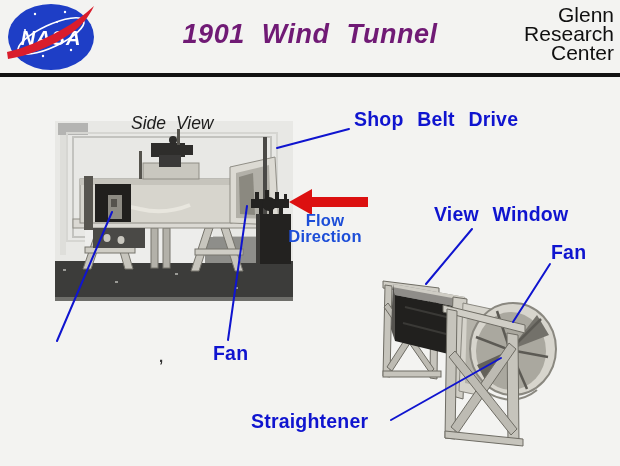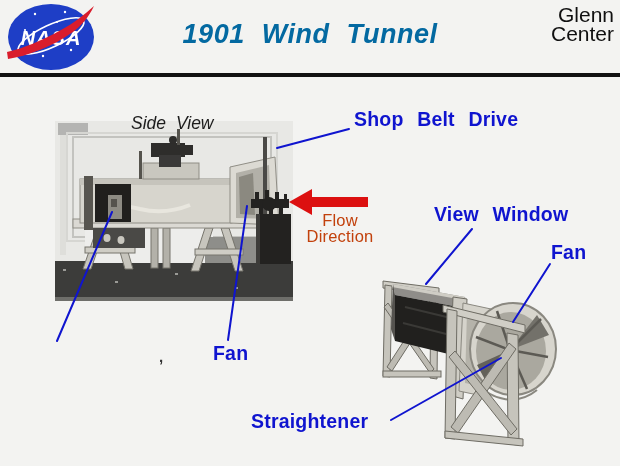--- a/index.html
+++ b/index.html
@@ -9,21 +9,21 @@
     font-family:"Liberation Sans", sans-serif;
     position:relative;overflow:hidden;
   }
   #stage{position:absolute;inset:0;width:620px;height:466px;}
 
   
   .page-title{
     position:absolute;left:0;right:0;top:19px;
     text-align:center;
     font-size:27px;font-weight:bold;font-style:italic;
-    color:#0369a1;word-spacing:9px;letter-spacing:.5px;
+    color:#701a75;word-spacing:9px;letter-spacing:.5px;
   }
   .org-block{
     position:absolute;right:6px;top:5px;
     text-align:right;font-size:21px;line-height:19px;
     color:#101010;font-weight:500;
   }
   .header-rule{
     position:absolute;left:0;right:0;top:73px;height:4px;
     background:#111;
   }
@@ -42,23 +42,23 @@
     position:absolute;z-index:3;
     color:#0f14cf;font-size:19.5px;font-weight:bold;
     word-spacing:8px;letter-spacing:.2px;white-space:nowrap;text-align:right;
   }
   .caption{
     position:absolute;z-index:3;
     font-size:17.5px;font-style:italic;color:#1c1c1c;
     word-spacing:5px;white-space:nowrap;
   }
   .flow-label{
-    position:absolute;left:288px;top:213px;width:104px;z-index:3;
-    text-align:center;color:#c2410c;font-size:16.5px;line-height:15.5px;
-    font-weight:400;letter-spacing:.2px;
+    position:absolute;left:273px;top:213px;width:104px;z-index:3;
+    text-align:center;color:#1d4ed8;font-size:16.5px;line-height:15.5px;
+    font-weight:700;letter-spacing:.2px;
   }
   .stray{
     position:absolute;left:159px;top:348px;z-index:3;
     color:#333;font-size:15px;font-weight:bold;
   }
   #lbl-shop{left:354px;top:108px;}
   #lbl-view-window{left:434px;top:203px;}
   #lbl-fan-right{left:551px;top:241px;}
   #lbl-test-section{left:11px;top:342px;}
   #lbl-fan-left{left:213px;top:342px;}
@@ -84,20 +84,21 @@
     </g>
     <ellipse cx="46" cy="34" rx="36" ry="11" fill="none" stroke="#ffffff" stroke-width="1.6" transform="rotate(-25 46 34)"></ellipse>
     <text x="46" y="43" text-anchor="middle" font-family="Liberation Sans, sans-serif" font-size="20" font-weight="bold" font-style="italic" letter-spacing="1" fill="#ffffff">NASA</text>
     <path d="M3,57 C22,54 47,45 68,30 C76,24 84,15 89,4 C80,12 69,21 56,28 C38,38 17,47 2,50 Z" fill="#d91d2c"></path>
   </svg>
 
   <div class="page-title">1901 Wind Tunnel</div>
 
   <div class="org-block">
     <div>Glenn</div>
+    <div>Research</div>
     <div>Center</div>
   </div>
 
   <div class="header-rule"></div>
 
   <div class="caption" id="caption-side-view">Side View</div>
 
   <svg id="side-photo" class="photo" width="238" height="180" viewBox="0 0 238 180">
     <rect x="0" y="0" width="238" height="180" fill="#e8e8e5"></rect>
 

